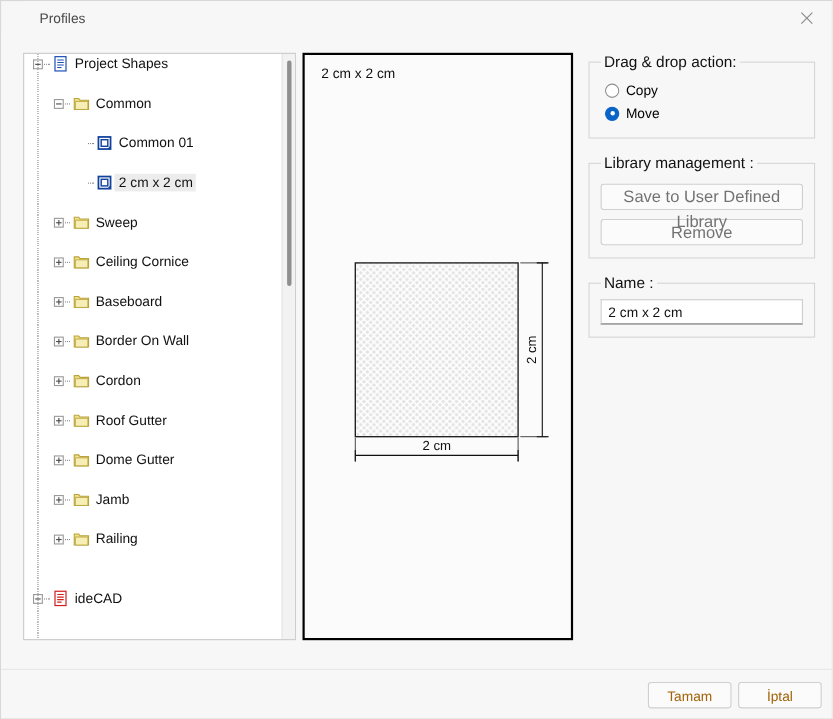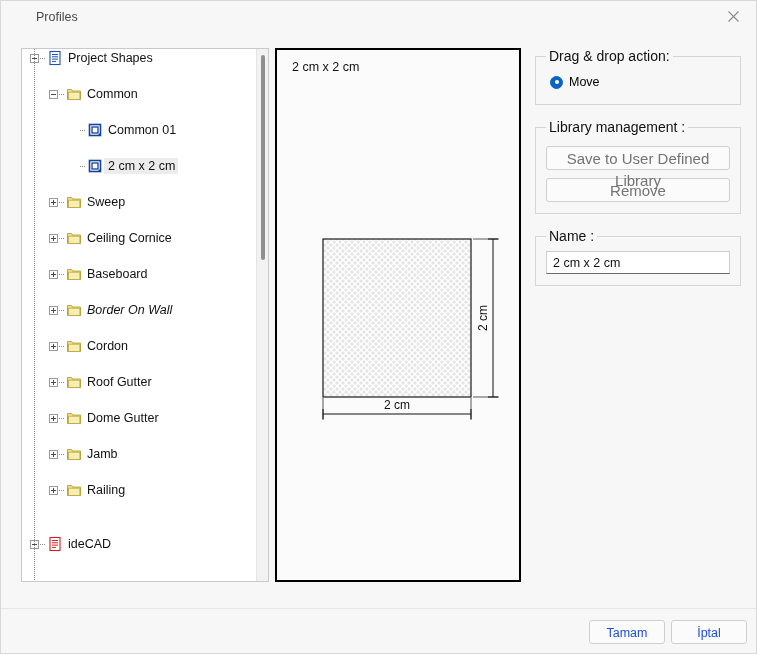--- a/index.html
+++ b/index.html
@@ -303,21 +303,21 @@
   }
   .footer-btn {
     position: absolute;
     top: 11px;
     width: 76px; height: 24px;
     background: #fbfbfb;
     border: 1px solid #cfcfcf;
     border-radius: 3px;
     font-family: "Liberation Sans", sans-serif;
     font-size: 12.5px;
-    color: #1d4ed8;
+    color: #a16207;
     text-align: center;
     line-height: 22px;
     box-sizing: border-box;
     cursor: default;
   }
   #btn-ok { right: 91px; }
   #btn-cancel { right: 9px; }
 </style>
 </head>
 <body>
@@ -400,21 +400,21 @@
           </div>
           <div class="tree-row" style="padding-left: 27px; top: 108px;">
             <span class="expander plus"></span>
             <span class="dots"></span>
             <svg class="ticon" width="16" height="16" viewBox="0 0 16 16">
               <path d="M1.5 3.5h4l1.3 1.6h7.7v8.4h-13z" fill="#f2e08a" stroke="#b9a43c" stroke-width="1"></path>
               <path d="M2.5 6.2h11.4v7.3h-11.4z" fill="#f6eeb4" stroke="#b9a43c" stroke-width="0.8"></path>
             </svg>
             <span class="label">Baseboard</span>
           </div>
-          <div class="tree-row" style="padding-left: 27px; top: 126px; font-style: italic;">
+          <div class="tree-row" style="padding-left: 27px; top: 126px;">
             <span class="expander plus"></span>
             <span class="dots"></span>
             <svg class="ticon" width="16" height="16" viewBox="0 0 16 16">
               <path d="M1.5 3.5h4l1.3 1.6h7.7v8.4h-13z" fill="#f2e08a" stroke="#b9a43c" stroke-width="1"></path>
               <path d="M2.5 6.2h11.4v7.3h-11.4z" fill="#f6eeb4" stroke="#b9a43c" stroke-width="0.8"></path>
             </svg>
             <span class="label">Border On Wall</span>
           </div>
           <div class="tree-row" style="padding-left: 27px; top: 144px;">
             <span class="expander plus"></span>
@@ -507,20 +507,24 @@
         <text id="dim-right-text" x="210" y="268" font-family="Liberation Sans, sans-serif" font-size="12" fill="#111111" text-anchor="middle" transform="rotate(-90 210 268)">2 cm</text>
         <text id="dim-bottom-text" x="120" y="359" font-family="Liberation Sans, sans-serif" font-size="12" fill="#111111" text-anchor="middle">2 cm</text>
       </svg>
     </div>
 
     <div id="right-col">
 
       <fieldset class="group">
         <legend>Drag &amp; drop action:</legend>
         <div class="radio-row">
+          <span class="radio"></span>
+          <span>Copy</span>
+        </div>
+        <div class="radio-row">
           <span class="radio checked"></span>
           <span>Move</span>
         </div>
       </fieldset>
 
       <fieldset class="group">
         <legend>Library management :</legend>
         <button class="lib-btn">Save to User Defined Library</button>
         <button class="lib-btn">Remove</button>
       </fieldset>

